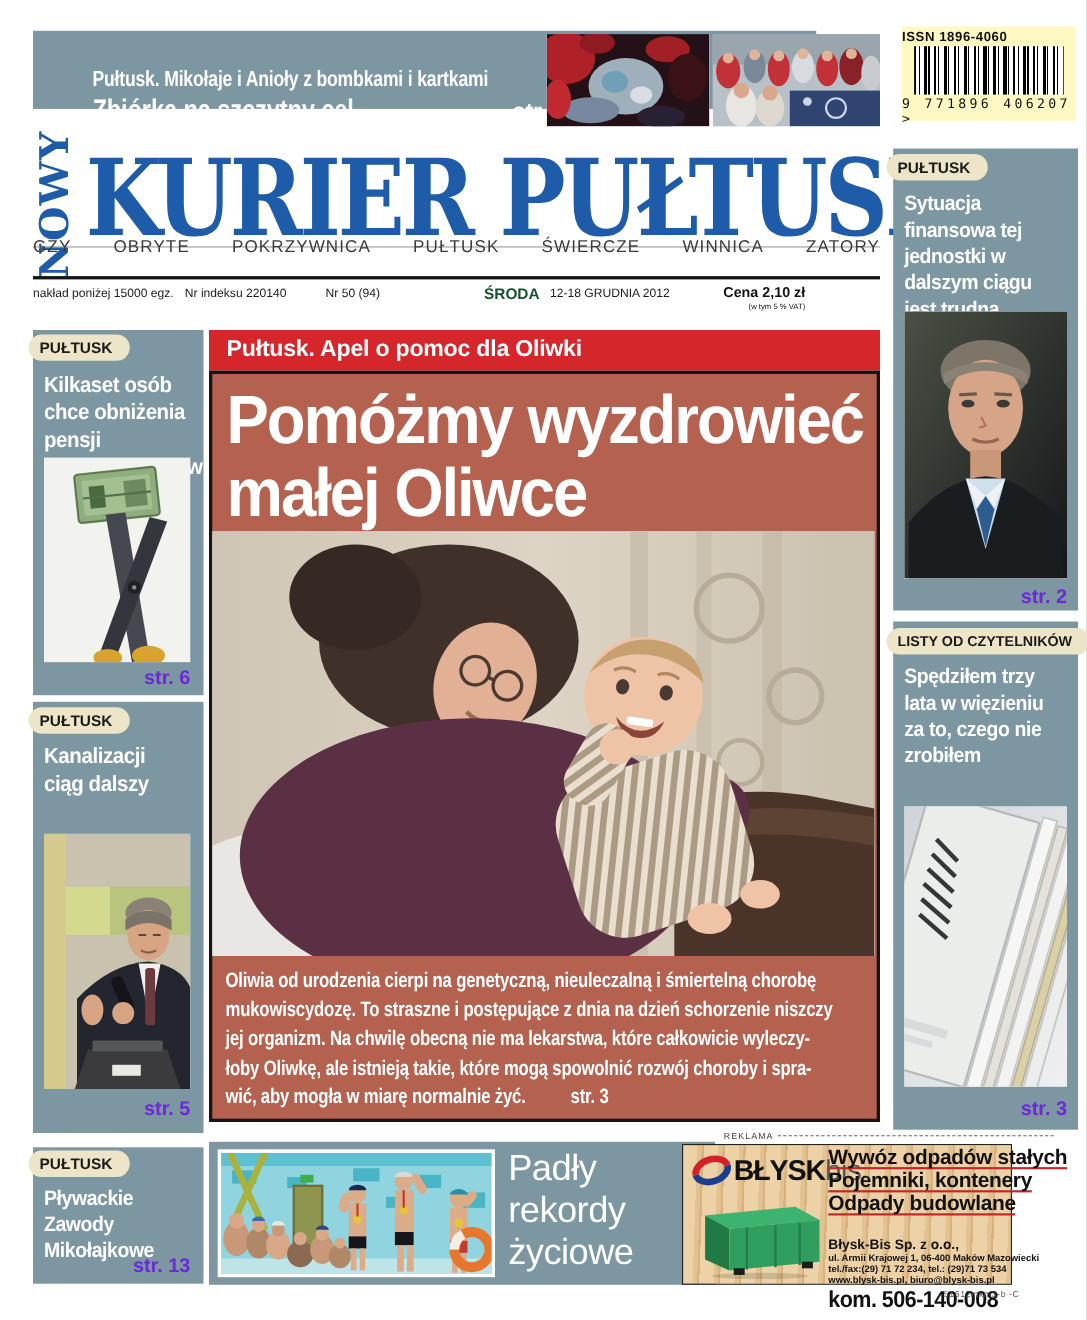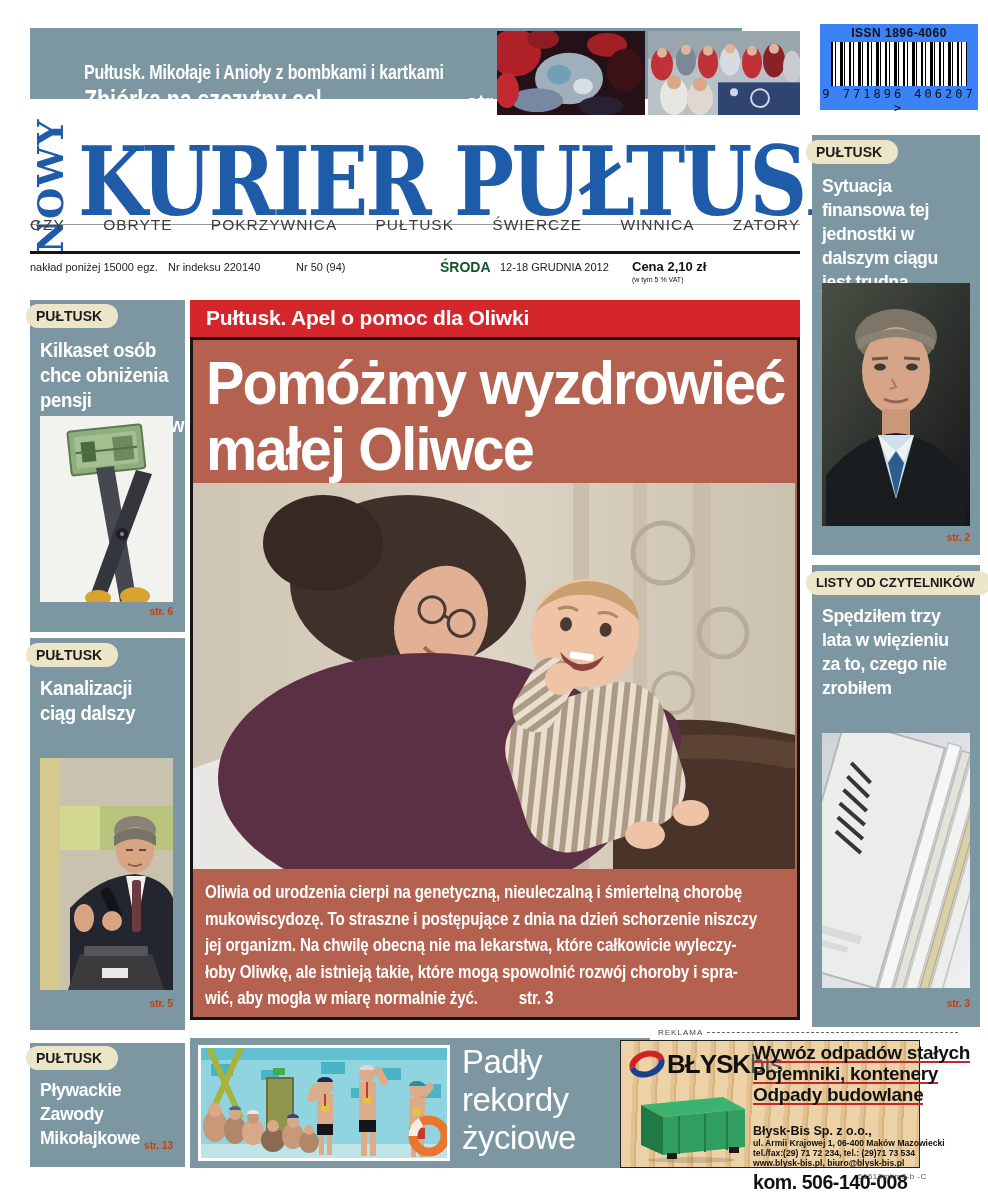--- a/index.html
+++ b/index.html
@@ -12,47 +12,47 @@
   .abs{position:absolute}
   
   .banner{left:30px;top:28px;width:712px;height:71px;background:var(--slate)}
   .banner-l1{left:54px;top:33px;font-size:20px;font-weight:700;color:#fff;
              transform:scaleX(.8);transform-origin:left top;white-space:nowrap;letter-spacing:-.2px}
   .banner-l2{left:54px;top:57px;font-size:27px;font-weight:700;color:#fff;
              transform:scaleX(.8);transform-origin:left top;white-space:nowrap;letter-spacing:-.2px}
   .banner-ref{left:380px;top:62px;width:105px;text-align:right;font-size:21px;font-weight:700;color:#fff}
   .tphoto{top:31px;height:84px;overflow:hidden}
   
-  .bcbox{left:820px;top:24px;width:158px;height:86px;background:#3b82f6;text-align:center}
+  .bcbox{left:820px;top:24px;width:158px;height:86px;background:#fef9c3;}
   .bc-issn{font-size:12px;font-weight:700;color:#111;margin-top:2px;letter-spacing:.5px}
   .bc-bars{margin:2px auto 0;width:136px;height:44px;
     background:repeating-linear-gradient(90deg,#000 0 2px,#fff 2px 4px,#000 4px 5px,#fff 5px 9px,#000 9px 12px,#fff 12px 13px,#000 13px 14px,#fff 14px 18px)}
   .bc-digits{font-family:"DejaVu Sans Mono",monospace;font-size:12px;color:#111;letter-spacing:3px;margin-top:1px}
   
   .nowy{left:26px;top:136px;width:44px;height:116px;color:var(--blue)}
   .nowy span{position:absolute;left:-34px;top:38px;transform:rotate(-90deg);transform-origin:center;
     font-family:"DejaVu Serif",serif;font-weight:700;font-size:36px;letter-spacing:1px;display:block;width:116px;text-align:center}
   .kurier{left:78px;top:124px;font-family:"DejaVu Serif",serif;font-weight:700;font-size:86px;
     color:var(--blue);letter-spacing:-3px;white-space:nowrap;transform:scale(.93,1.12);transform-origin:left top}
   .rule-thin{left:30px;top:224px;width:770px;height:1px;background:#9a9a9a}
   .rule-thick{left:30px;top:251px;width:770px;height:3px;background:#141414}
   .towns{left:30px;top:216px;width:770px;display:flex;justify-content:space-between;
     font-size:15.5px;color:#3b3b3b;letter-spacing:1px}
   .info{top:261px;font-size:11px;color:#1c1c1c;white-space:nowrap}
   .info-day{top:259px;font-size:14px;font-weight:700;color:#14532d}
-  .price{left:632px;top:257px;width:100px;text-align:left;color:#111}
+  .price{left:632px;top:257px;width:100px;text-align:right;color:#111}
   .price b{font-size:13px}
   .price small{display:block;font-size:7px;margin-top:1px}
   
   .tile{background:var(--slate)}
   .tab{background:var(--cream);color:#1b1b1b;font-weight:700;font-size:14px;line-height:24px;
     height:24px;padding:0 16px 0 10px;border-radius:12px;white-space:nowrap}
   .tile-h{color:#fff;font-weight:700;font-size:20px;line-height:25px;letter-spacing:-.4px;
     transform:scaleX(.93);transform-origin:left top}
-  .pref{color:#c2410c;font-weight:700;font-size:10px;text-align:right}
+  .pref{color:#6d28d9;font-weight:700;font-size:18px;text-align:right}
   .photo{overflow:hidden;background:#ddd}
   .photo svg{display:block;width:100%;height:100%}
   
   .kicker{left:190px;top:300px;width:610px;height:37px;background:var(--red)}
   .kicker span{position:absolute;left:16px;top:6px;font-size:21px;font-weight:700;color:#fff;letter-spacing:-.2px}
   .mainbox{left:190px;top:337px;width:610px;height:683px;background:var(--terra);border:3px solid #161616}
   .mh{position:absolute;color:#fff;font-weight:700;font-size:62px;letter-spacing:-2px;
       transform:scaleX(.93);transform-origin:left top;white-space:nowrap}
   .mainphoto{left:193px;top:483px;width:602px;height:386px}
   .mbody{left:205px;top:879px;width:732px;color:#fff;font-weight:700;font-size:19px;line-height:26.5px;

